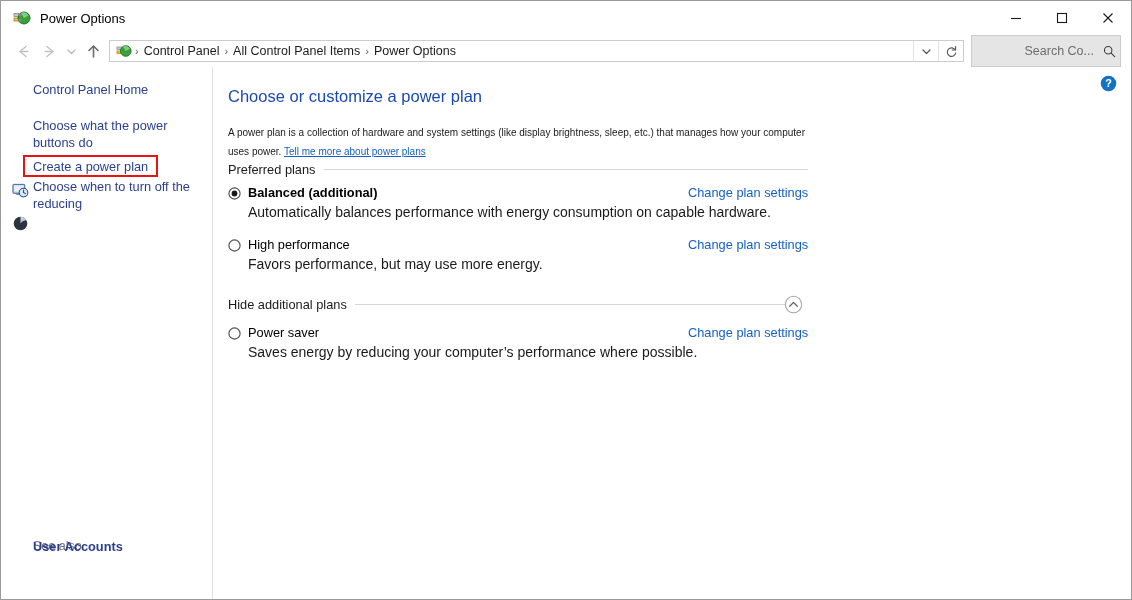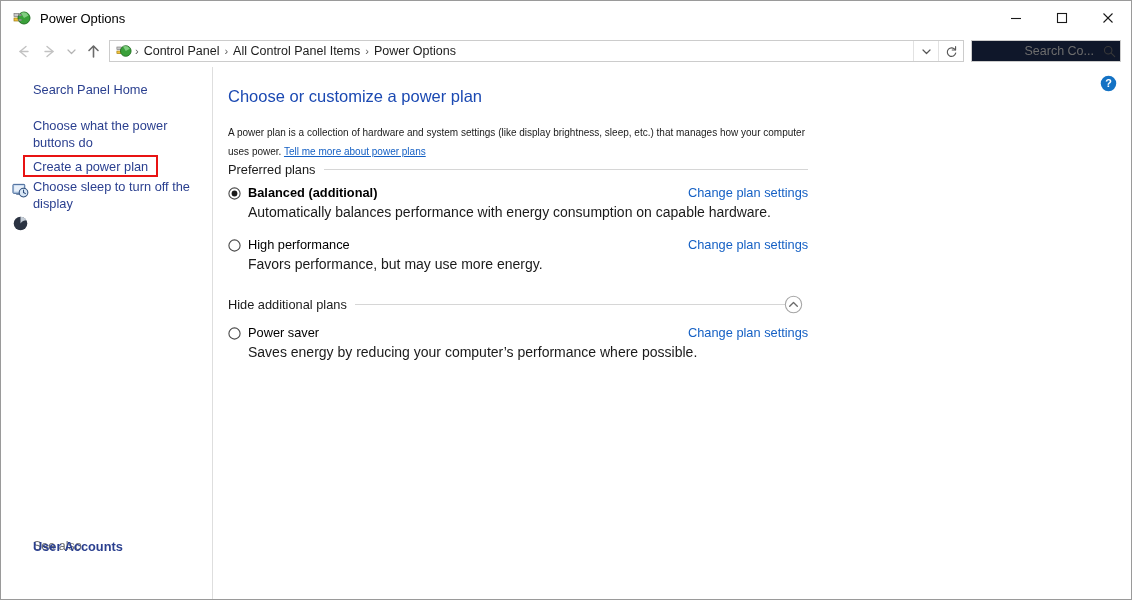--- a/index.html
+++ b/index.html
@@ -117,24 +117,24 @@
     display: flex; align-items: center; justify-content: center;
     border-left: 1px solid #e2e2e2;
   }
   .addr-refresh {
     width: 24px; height: 20px;
     display: flex; align-items: center; justify-content: center;
     border-left: 1px solid #e2e2e2;
   }
   .searchbox {
     width: 150px;
-    height: 22px;
+    height: 32px;
     margin-right: 10px;
     border: 1px solid #cccccc;
-    background: #0f172a;
+    background: #e5e5e5;
     display: flex;
     align-items: center;
     box-sizing: border-box;
     flex: 0 0 auto;
   }
   .search-text {
     flex: 1 1 auto;
     font-size: 12.5px;
     color: #6d6d6d;
     text-align: right;
@@ -376,36 +376,36 @@
           <line x1="8.6" y1="8.6" x2="12.6" y2="12.6" stroke="#3a3a3a" stroke-width="1.15" stroke-linecap="round"></line>
         </svg>
       </div>
     </div>
   </div>
 
   <div class="content-area">
 
     <div class="sidebar">
 
-      <div class="side-link" style="left:32px; top:15px;">Search Panel Home</div>
+      <div class="side-link" style="left:32px; top:15px;">Control Panel Home</div>
 
       <div class="side-link" style="left:32px; top:51px; width:140px;">Choose what the power buttons do</div>
 
       <div class="side-link" style="left:32px; top:92px;">Create a power plan</div>
       <div class="highlight-box" style="left:22px; top:88px; width:135px; height:22px;"></div>
 
       <svg class="side-icon" style="left:11px; top:115px;" viewBox="0 0 18 18">
         <rect x="1" y="2.5" width="12.5" height="9.5" rx="0.8" fill="#b9cfe8" stroke="#3c5f92" stroke-width="1"></rect>
         <rect x="2.3" y="3.8" width="10" height="6.3" fill="#e8f0fa"></rect>
         <rect x="4.5" y="12.3" width="6" height="1.4" fill="#6d86a8"></rect>
         <circle cx="12.2" cy="11.2" r="4.6" fill="#d8e6f5" stroke="#2f4f7d" stroke-width="1.1"></circle>
         <line x1="12.2" y1="11.2" x2="12.2" y2="8.4" stroke="#2f4f7d" stroke-width="1.1" stroke-linecap="round"></line>
         <line x1="12.2" y1="11.2" x2="14.3" y2="12.3" stroke="#2f4f7d" stroke-width="1.1" stroke-linecap="round"></line>
       </svg>
-      <div class="side-link" style="left:32px; top:112px; width:160px;">Choose sleep to turn off the display</div>
+      <div class="side-link" style="left:32px; top:112px; width:160px;">Choose when to turn off the reducing</div>
 
       <svg class="side-icon" style="left:11px; top:148px;" viewBox="0 0 18 18">
         <circle cx="9" cy="9" r="7.2" fill="#2b3342"></circle>
         <path d="M9 1.8 A7.2 7.2 0 0 1 9 16.2 A7.2 7.2 0 0 0 9 1.8 Z" fill="#cfe0f2"></path>
         <path d="M9 1.8 A7.2 7.2 0 0 1 15.3 5.6 A8 8 0 0 0 9 9 Z" fill="#eaf2fb" opacity="0.8"></path>
       </svg>
 
       <div class="seealso-label" style="left:32px; top:472px;">See also</div>
       <div class="side-link" style="left:32px; top:472px; font-weight:bold;">User Accounts</div>
     </div>

